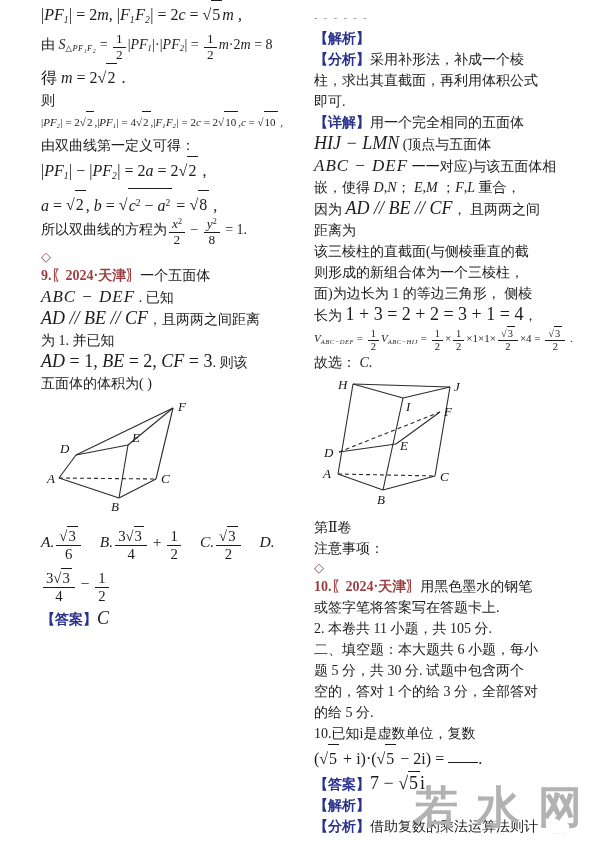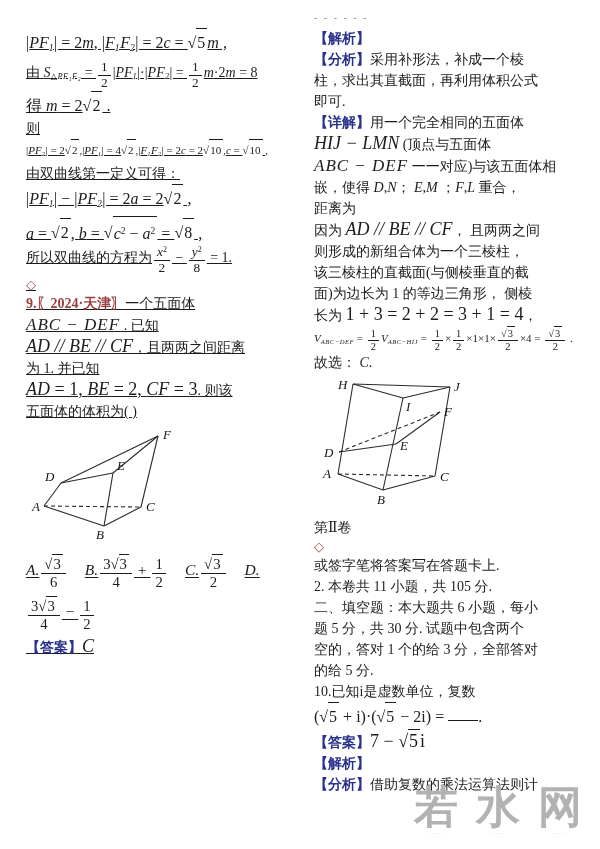--- a/index.html
+++ b/index.html
@@ -3,21 +3,21 @@
 <meta charset="utf-8">
 <style>
   html,body{margin:0;padding:0;background:#e8e8e8;}
   .page{
     position:relative;width:600px;height:849px;margin:0 auto;
     background:#ffffff;overflow:hidden;
     font-family:"Liberation Serif","DejaVu Serif",serif;
     color:#1c1c1c;font-size:14px;
   }
   .col{position:absolute;top:0;width:280px;}
-  #col-left{left:26px;padding-top:28px;text-decoration:underline;}
+  #col-left{left:41px;}
   #col-right{left:314px;padding-top:12px;}
   .line{line-height:21px;min-height:16px;white-space:nowrap;}
   .line.lg{font-size:16px;line-height:25px;}
   .line.sm{font-size:11px;line-height:18px;}
   .line.clip{font-size:10px;line-height:12px;color:#7c7c7c;letter-spacing:2px;}
   .line.diamond{line-height:17px;font-size:13px;}
   .line.opts{font-size:15.5px;line-height:1.1;margin:6px 0 4px 0;}
   .rm{font-style:normal;}
   .it{font-style:italic;}
   .sub{font-size:60%;vertical-align:-0.3em;font-style:italic;letter-spacing:0.5px;}
@@ -132,24 +132,24 @@
   <div class="col" id="col-right">
       <div class="line clip"><span class="rm c-gray">- - - - - -</span></div>
       <div class="line"><span class="rm c-blue bold">【解析】</span></div>
       <div class="line"><span class="rm c-blue bold">【分析】</span><span class="rm">采用补形法，补成一个棱</span></div>
       <div class="line"><span class="rm">柱，求出其直截面，再利用体积公式</span></div>
       <div class="line"><span class="rm">即可.</span></div>
       <div class="line"><span class="rm c-blue bold">【详解】</span><span class="rm">用一个完全相同的五面体</span></div>
       <div class="line"><span class="it sz-lg">HIJ − LMN</span><span class="rm"> (顶点与五面体</span></div>
       <div class="line"><span class="it sz-sm">ABC − DEF</span><span class="rm"> 一一对应)与该五面体相</span></div>
       <div class="line"><span class="rm">嵌，使得 </span><span class="it">D</span><span class="rm">,</span><span class="it">N</span><span class="rm">； </span><span class="it">E</span><span class="rm">,</span><span class="it">M</span><span class="rm"> ；</span><span class="it">F</span><span class="rm">,</span><span class="it">L</span><span class="rm"> 重合，</span></div>
+      <div class="line"><span class="rm">因为 </span><span class="it sz-lg">AD // BE // CF</span><span class="rm">， 且两两之间</span></div>
       <div class="line"><span class="rm">距离为</span></div>
-      <div class="line"><span class="rm">因为 </span><span class="it sz-lg">AD // BE // CF</span><span class="rm">， 且两两之间</span></div>
+      <div class="line"><span class="rm">该三棱柱的直截面(与侧棱垂直的截</span></div>
       <div class="line"><span class="rm">则形成的新组合体为一个三棱柱，</span></div>
-      <div class="line"><span class="rm">该三棱柱的直截面(与侧棱垂直的截</span></div>
       <div class="line"><span class="rm">面)为边长为 1 的等边三角形， 侧棱</span></div>
       <div class="line"><span class="rm">长为 </span><span class="rm sz-lg">1 + 3 = 2 + 2 = 3 + 1 = 4</span><span class="rm">，</span></div>
       <div class="line sm"><span class="it">V</span><span class="sub">ABC−DEF</span><span class="rm"> = </span><span class="frac"><span class="num"><span class="rm">1</span></span><span class="den"><span class="rm">2</span></span></span><span class="it">V</span><span class="sub">ABC−HIJ</span><span class="rm"> = </span><span class="frac"><span class="num"><span class="rm">1</span></span><span class="den"><span class="rm">2</span></span></span><span class="rm">×</span><span class="frac"><span class="num"><span class="rm">1</span></span><span class="den"><span class="rm">2</span></span></span><span class="rm">×1×1×</span><span class="frac"><span class="num"><span class="sqrt">
               <span class="sqrt-sign">√</span>
               <span class="rad"><span class="rm">3</span></span>
             </span></span><span class="den"><span class="rm">2</span></span></span><span class="rm">×4 = </span><span class="frac"><span class="num"><span class="sqrt">
               <span class="sqrt-sign">√</span>
               <span class="rad"><span class="rm">3</span></span>
             </span></span><span class="den"><span class="rm">2</span></span></span><span class="rm"> .</span></div>
       <div class="line"><span class="rm">故选： </span><span class="it">C</span><span class="rm">.</span></div>
@@ -170,21 +170,23 @@
           <text x="136" y="14" class="vlabel">J</text>
           <text x="88" y="34" class="vlabel">I</text>
           <text x="126" y="39" class="vlabel">F</text>
           <text x="6" y="80" class="vlabel">D</text>
           <text x="82" y="73" class="vlabel">E</text>
           <text x="5" y="101" class="vlabel">A</text>
           <text x="59" y="127" class="vlabel">B</text>
           <text x="122" y="104" class="vlabel">C</text>
         </svg></div>
       <div class="line"><span class="rm">第Ⅱ卷</span></div>
+      <div class="line"><span class="rm">注意事项：</span></div>
       <div class="line diamond"><span class="rm c-red">◇</span></div>
+      <div class="line"><span class="rm c-red bold">10.〖2024·天津〗</span><span class="rm">用黑色墨水的钢笔</span></div>
       <div class="line"><span class="rm">或签字笔将答案写在答题卡上.</span></div>
       <div class="line"><span class="rm">2. 本卷共 11 小题，共 105 分.</span></div>
       <div class="line"><span class="rm">二、填空题：本大题共 6 小题，每小</span></div>
       <div class="line"><span class="rm">题 5 分，共 30 分. 试题中包含两个</span></div>
       <div class="line"><span class="rm">空的，答对 1 个的给 3 分，全部答对</span></div>
       <div class="line"><span class="rm">的给 5 分.</span></div>
       <div class="line"><span class="rm">10.已知i是虚数单位，复数</span></div>
       <div class="line lg"><span class="rm">(</span><span class="sqrt">
           <span class="sqrt-sign">√</span>
           <span class="rad"><span class="rm">5</span></span>

